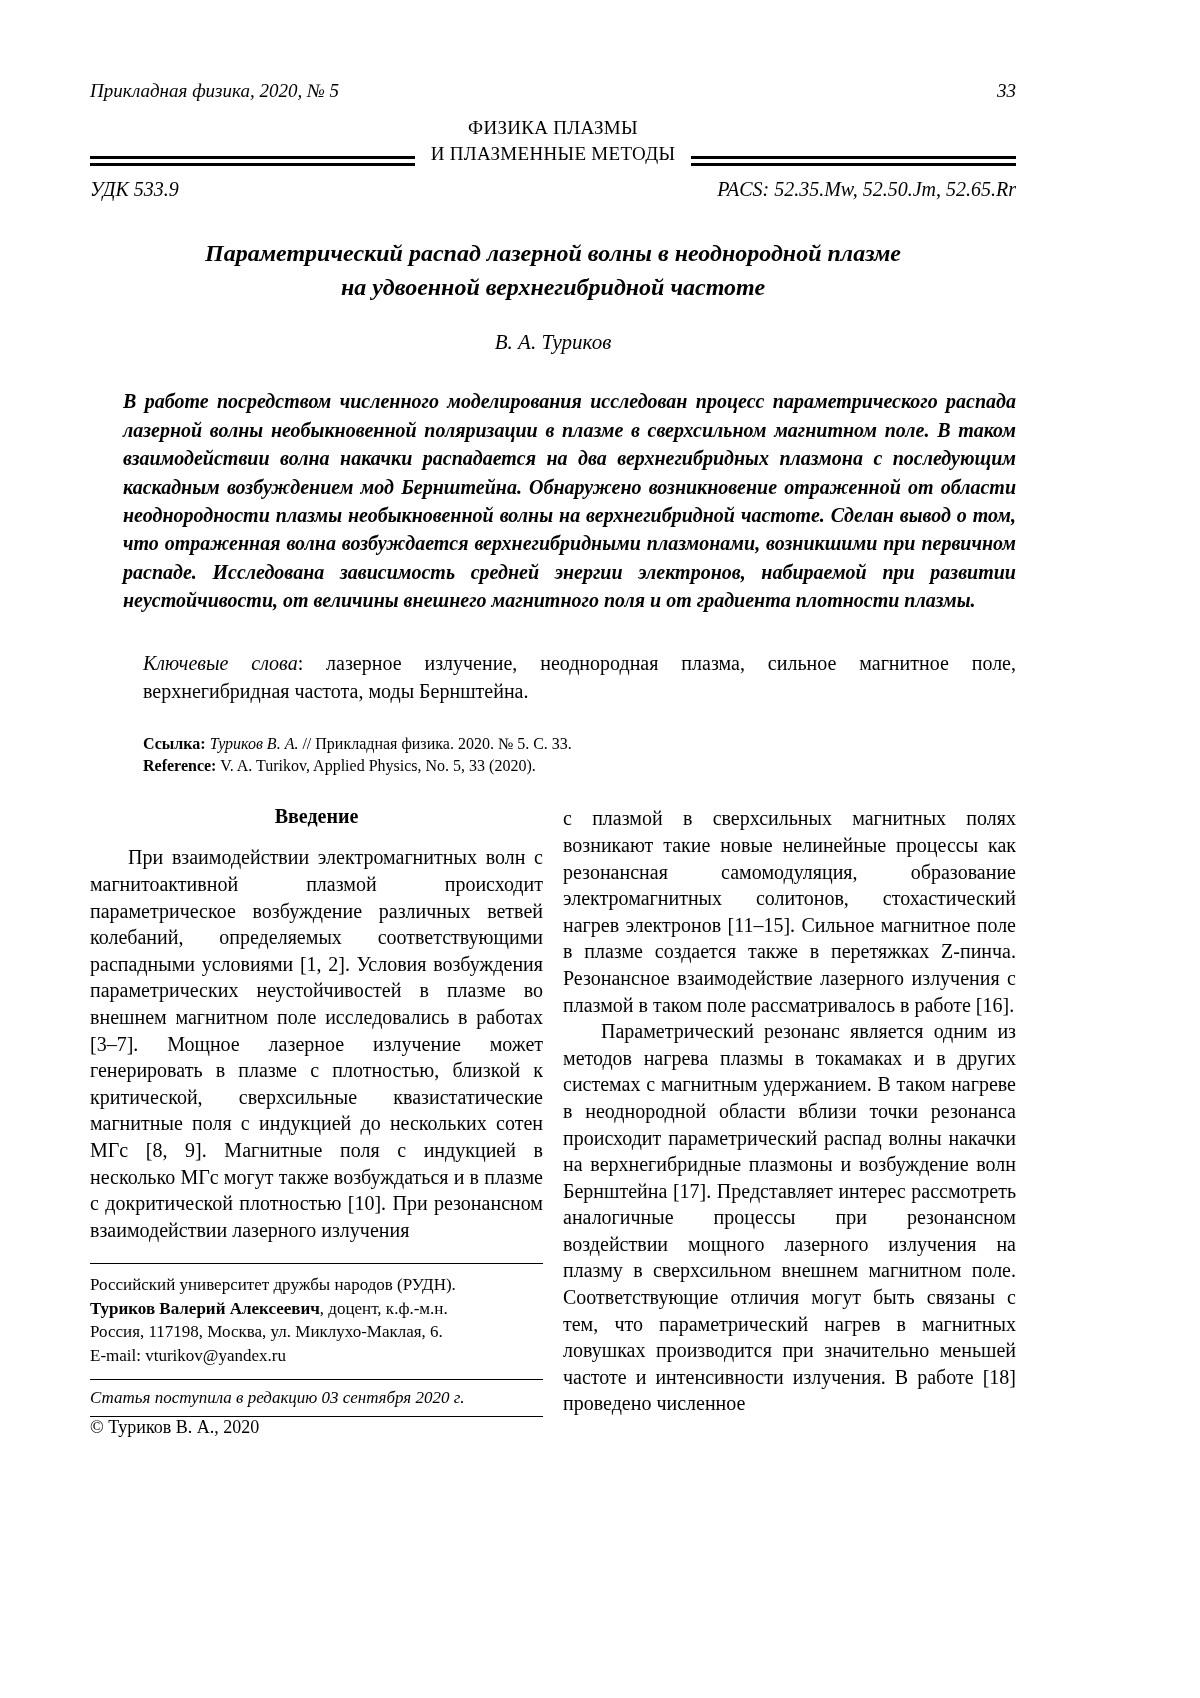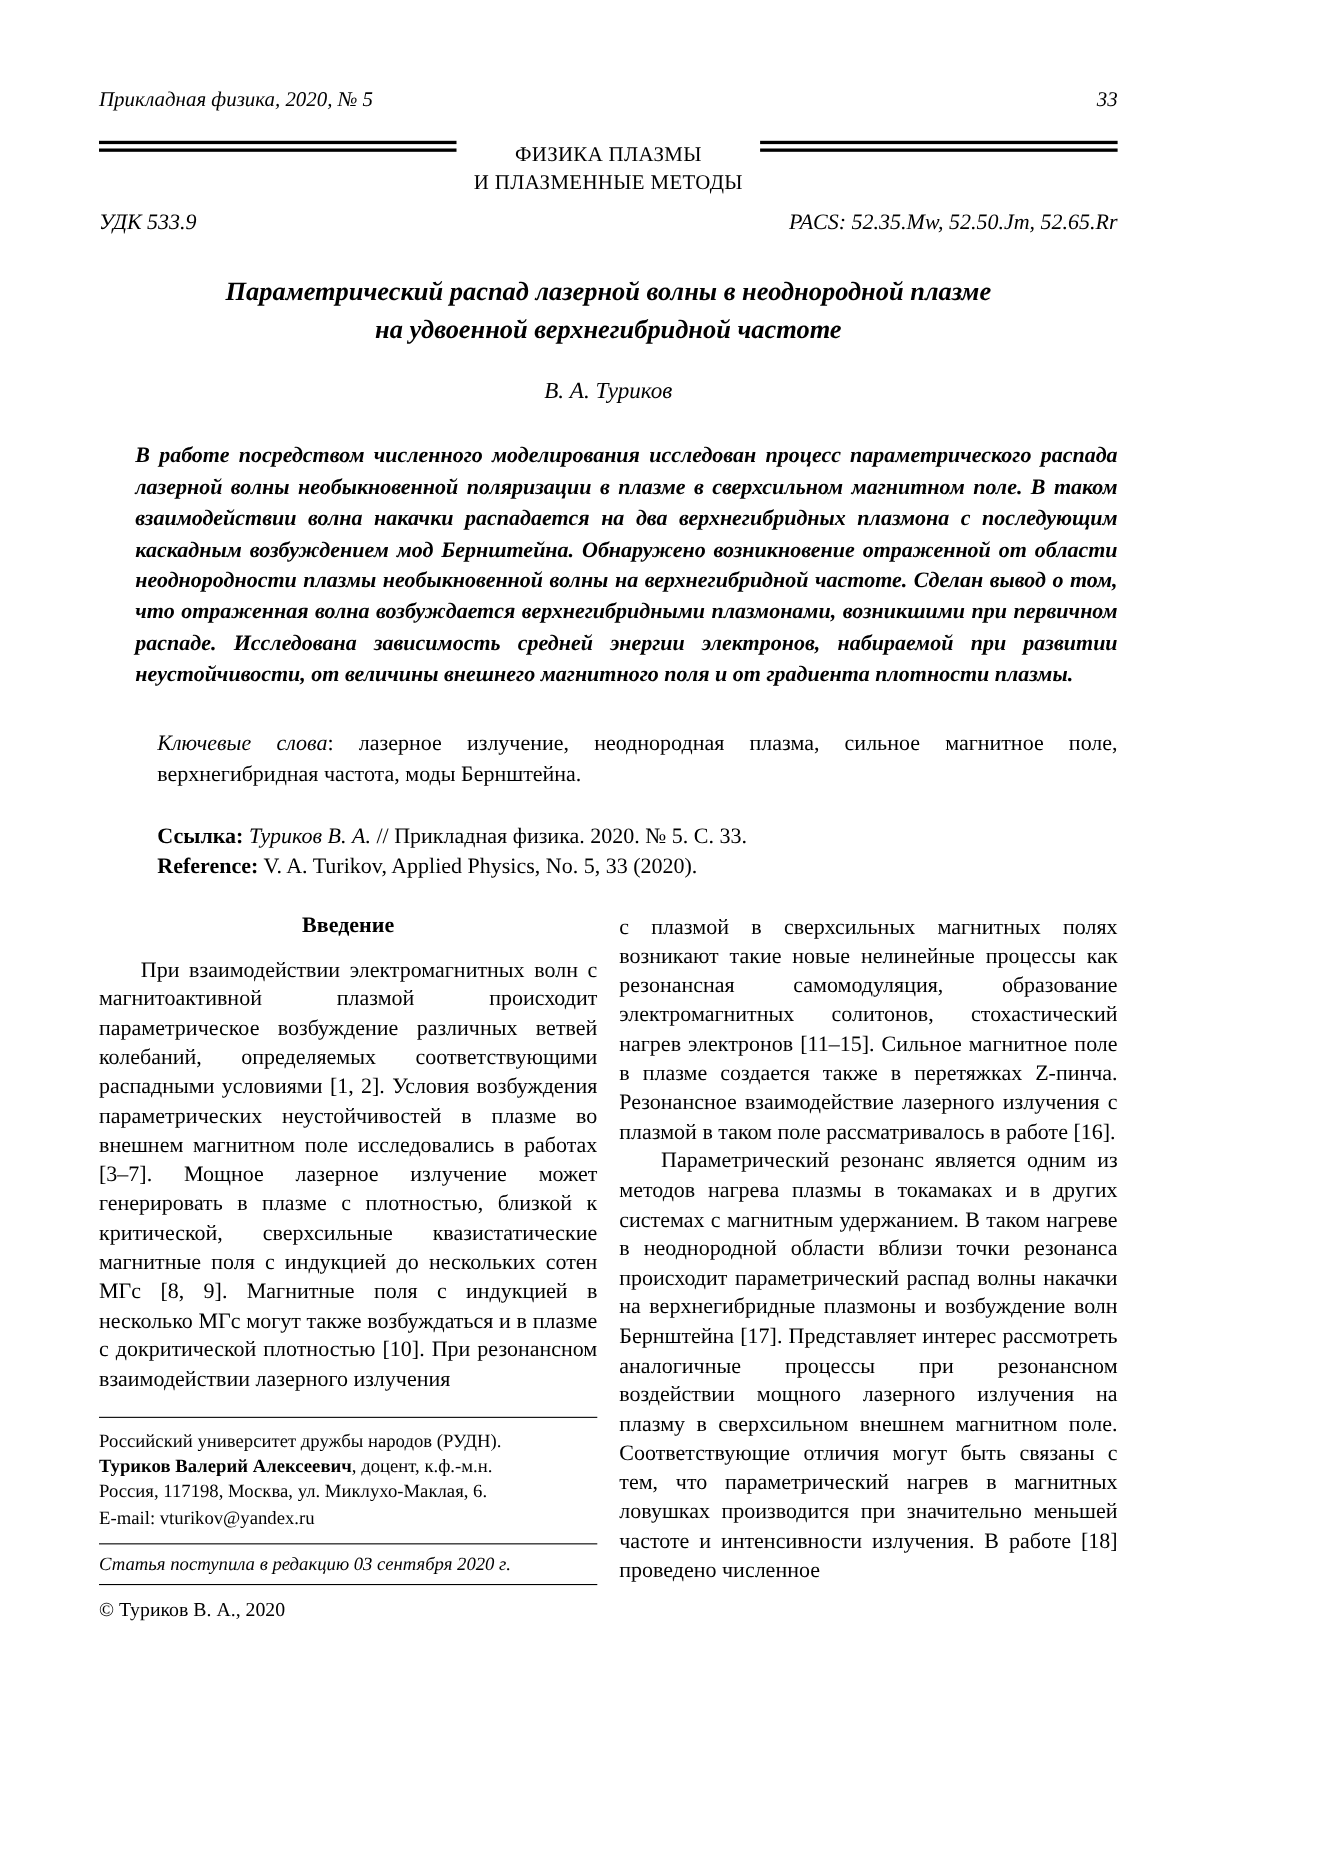--- a/index.html
+++ b/index.html
@@ -18,23 +18,23 @@
   .running-head {
     display: flex;
     justify-content: space-between;
     align-items: baseline;
     font-style: italic;
     font-size: 19px;
   }
   
   .section-banner {
     display: flex;
-    align-items: flex-start;
+    align-items: flex-end;
     gap: 16px;
-    margin-top: 26px;
+    margin-top: 13px;
   }
   .rule-double {
     flex: 1;
     height: 10px;
     border-top: 3.5px solid #000;
     border-bottom: 3.5px solid #000;
   }
   .section-title {
     text-align: center;
     font-size: 19px;
@@ -79,21 +79,21 @@
     margin-top: 34px;
     margin-left: 53px;
     font-size: 20px;
     line-height: 1.4;
     text-align: justify;
   }
   .keywords .it { font-style: italic; }
   .refs {
     margin-top: 28px;
     margin-left: 53px;
-    font-size: 20px;
+    font-size: 16px;
     line-height: 1.4;
   }
   .ref-line b { font-weight: bold; }
   .ref-line i { font-style: italic; }
   
   .columns {
     display: flex;
     gap: 20px;
     margin-top: 28px;
   }
@@ -123,21 +123,20 @@
   .fn-line b { font-weight: bold; }
   .received {
     margin-top: 12px;
     border-top: 1.5px solid #000;
     border-bottom: 1.5px solid #000;
     padding: 8px 0;
     font-style: italic;
     font-size: 17px;
   }
   .copyright {
-    margin-top: 12px;
     font-size: 18px;
   }
 </style>
 </head>
 <body>
 
 <div class="page">
 
   <header class="running-head">
     <span>Прикладная физика, 2020, № 5</span>

